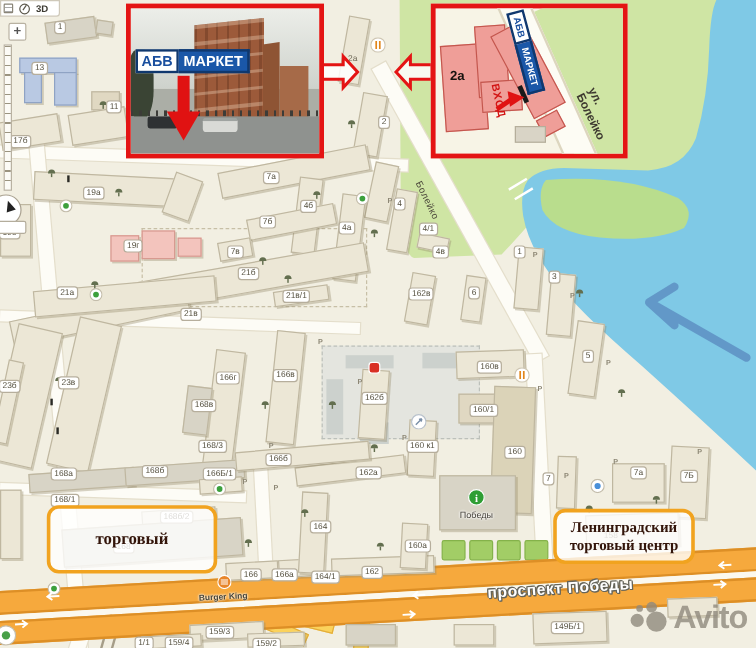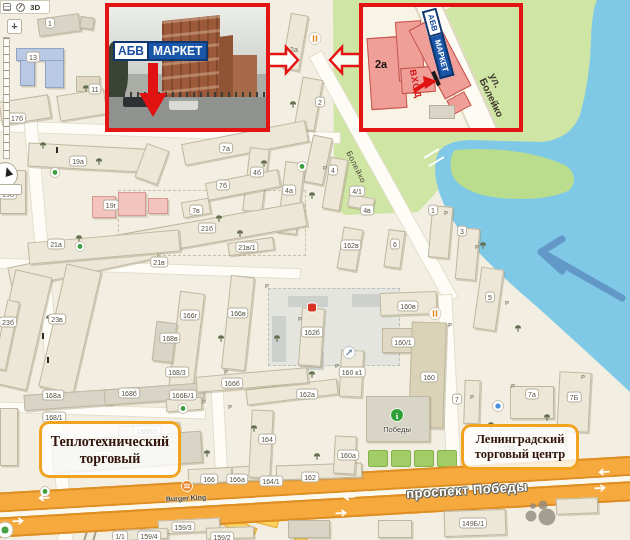--- a/index.html
+++ b/index.html
@@ -522,30 +522,30 @@
     <div class="pl-vhod">ВХОД</div>
     <div class="pl-door"></div>
     <svg width="26" height="20" style="position:absolute;left:50px;top:68px;z-index:6">
       <path d="M1,16 L13,8" stroke="#e01212" stroke-width="4"></path>
       <polygon points="10,1 24,6 12,14" fill="#e01212"></polygon>
     </svg>
     <div class="pl-street-label">ул. Болейко</div>
   </div>
 
   <div class="callout callout-1">
-    <div>Теплотехнический</div>
     <div>торговый</div>
   </div>
   <div class="callout callout-2">
     <div>Ленинградский</div>
     <div>торговый центр</div>
   </div>
 
   <div class="avito">
     <svg width="34" height="30">
       <circle cx="19" cy="6" r="4.5" fill="#908a7e"></circle>
       <circle cx="7" cy="17" r="5.5" fill="#908a7e"></circle>
       <circle cx="23" cy="18" r="8.5" fill="#908a7e"></circle>
       <circle cx="9" cy="7" r="2.8" fill="#908a7e"></circle>
     </svg>
+    <span class="txt">Avito</span>
   </div>
 
 </div>
 
 </body></html>

